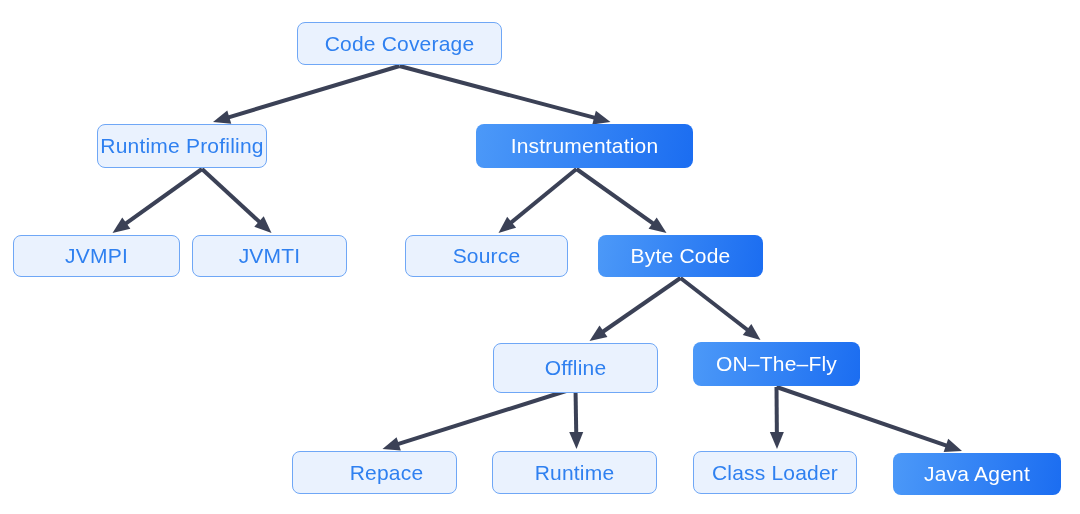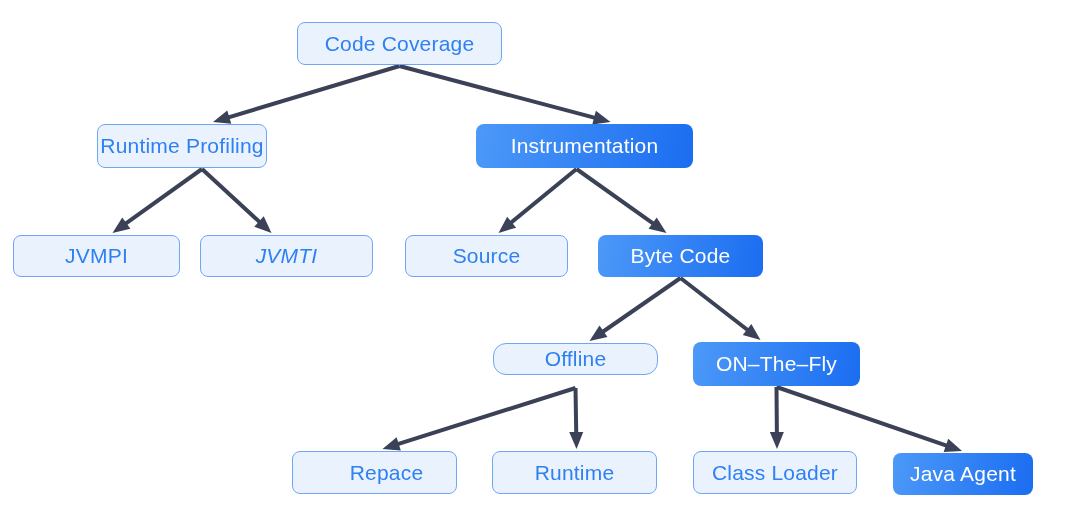--- a/index.html
+++ b/index.html
@@ -90,40 +90,40 @@
     </div>
     <div class="node light" style="left: 97px; top: 124px; width: 170px; height: 44px;">
       <span>Runtime Profiling</span>
     </div>
     <div class="node primary" style="left: 468px; top: 124px; width: 217px; height: 44px; margin-left: 8px;">
       <span>Instrumentation</span>
     </div>
     <div class="node light" style="left: 13px; top: 235px; width: 167px; height: 42px;">
       <span>JVMPI</span>
     </div>
-    <div class="node light" style="left: 200px; top: 235px; width: 173px; height: 42px; font-style: italic;">
+    <div class="node light" style="left: 192px; top: 235px; width: 155px; height: 42px;">
       <span>JVMTI</span>
     </div>
     <div class="node light" style="left: 405px; top: 235px; width: 163px; height: 42px;">
       <span>Source</span>
     </div>
     <div class="node primary" style="left: 598px; top: 235px; width: 165px; height: 42px;">
       <span>Byte Code</span>
     </div>
-    <div class="node light" style="left: 493px; top: 343px; width: 165px; height: 32px; border-radius: 13px;">
+    <div class="node light" style="left: 493px; top: 343px; width: 165px; height: 50px;">
       <span>Offline</span>
     </div>
     <div class="node primary" style="left: 693px; top: 342px; width: 167px; height: 44px;">
       <span>ON–The–Fly</span>
     </div>
     <div class="node light" style="left: 292px; top: 451px; width: 165px; height: 43px; padding-left: 24px;">
       <span>Repace</span>
     </div>
     <div class="node light" style="left: 492px; top: 451px; width: 165px; height: 43px;">
       <span>Runtime</span>
     </div>
     <div class="node light" style="left: 693px; top: 451px; width: 164px; height: 43px; text-align: center;">
       <span>Class Loader</span>
     </div>
-    <div class="node primary" style="left: 893px; top: 453px; width: 140px; height: 42px;">
+    <div class="node primary" style="left: 893px; top: 453px; width: 168px; height: 42px;">
       <span>Java Agent</span>
     </div>
   </div>
 
 </body></html>

